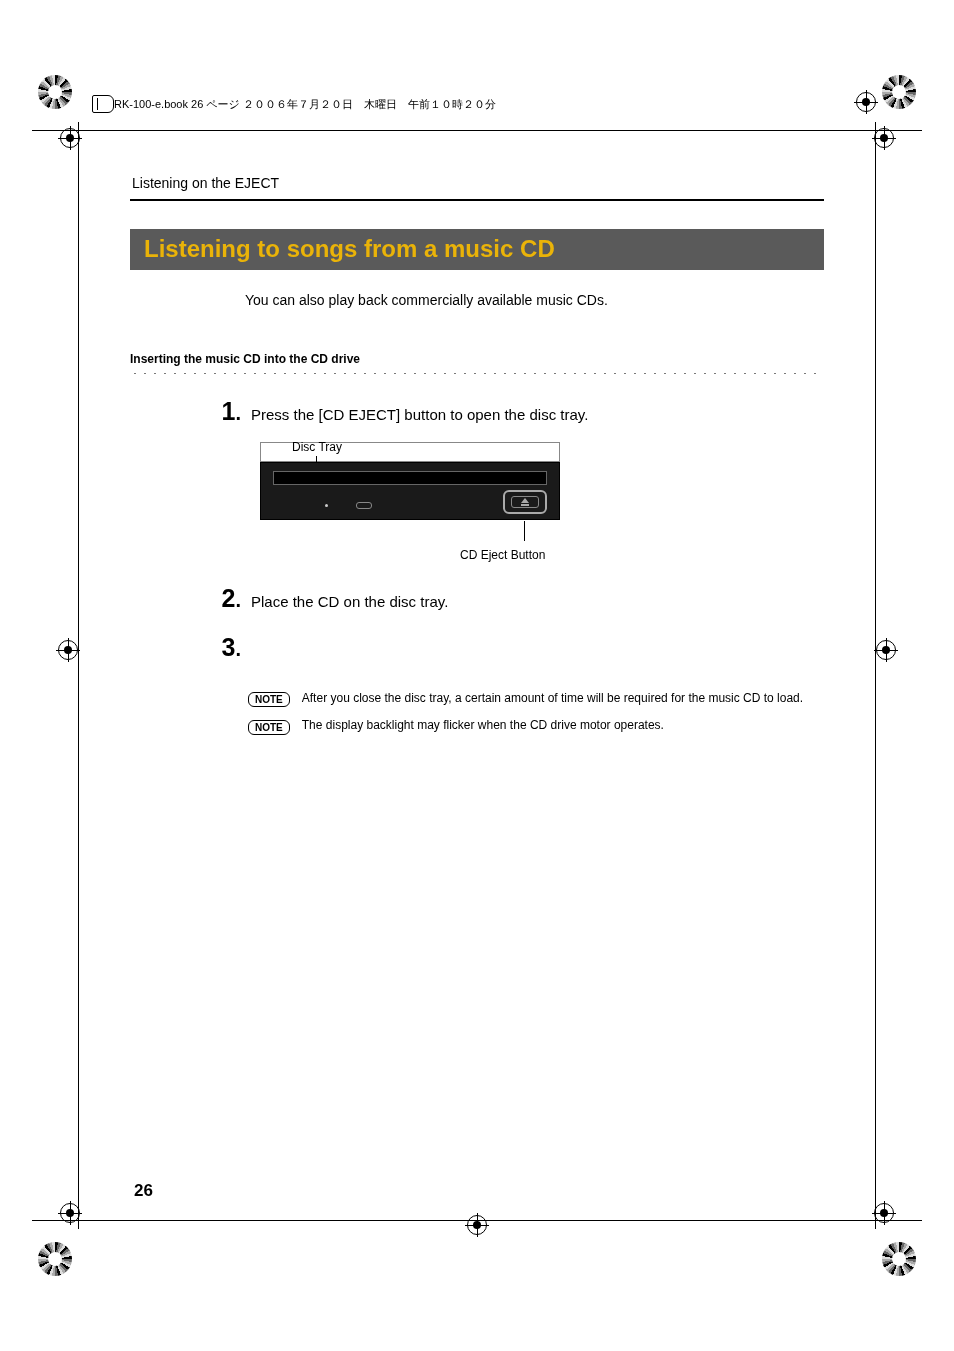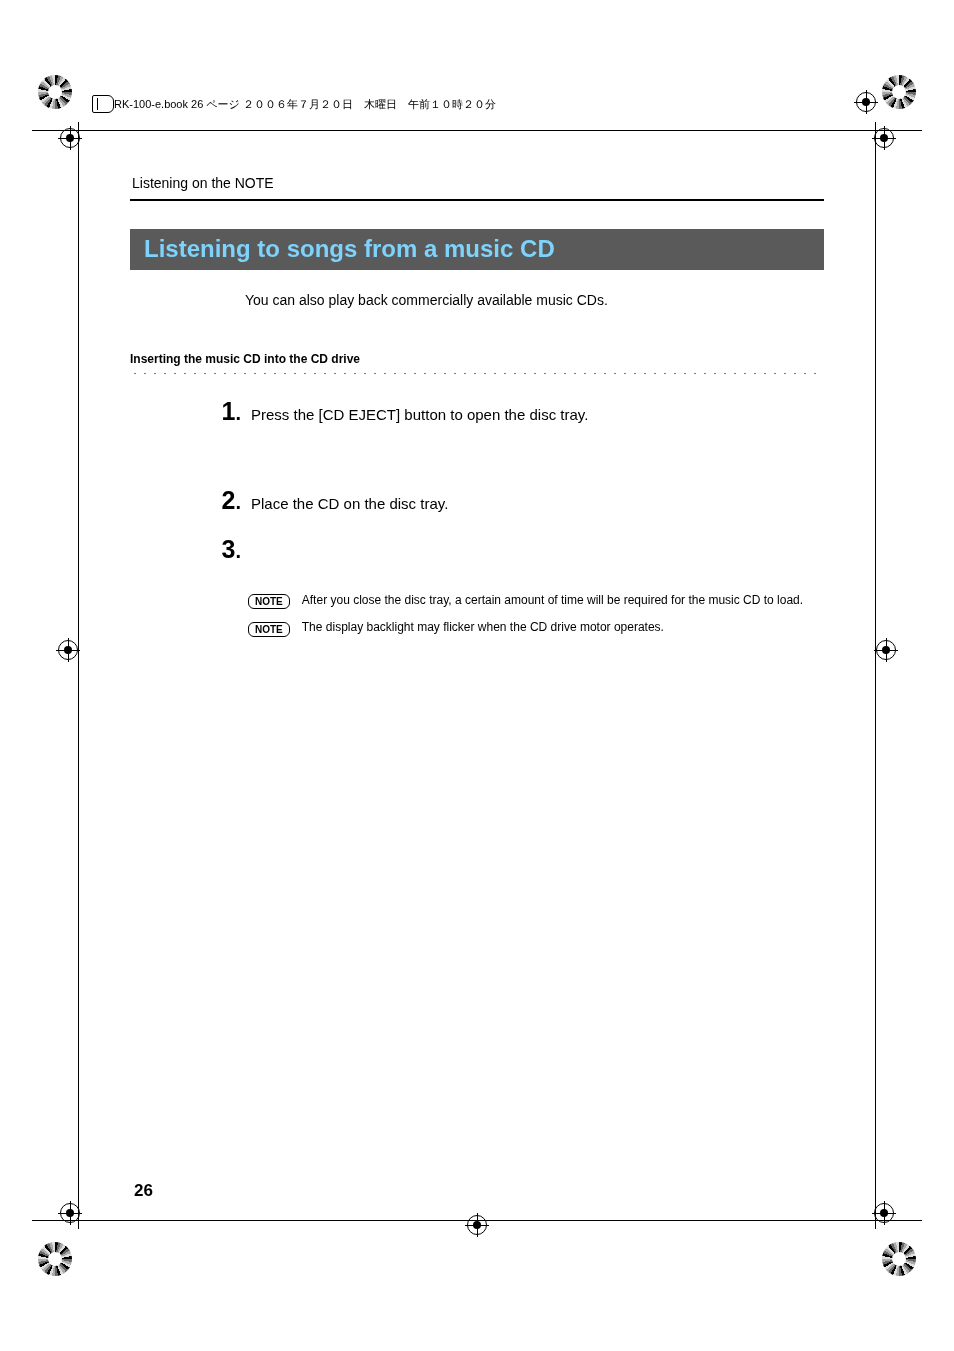--- a/index.html
+++ b/index.html
@@ -85,21 +85,21 @@
     margin-bottom: 8px;
     padding-left: 2px;
   }
   .hr-thick {
     border: none;
     border-top: 2.5px solid #000;
     margin-bottom: 28px;
   }
   .section-bar {
     background: #5a5a5a;
-    color: #7dd3fc;
+    color: #eab308;
     font-size: 24px;
     font-weight: 600;
     padding: 6px 14px 7px 14px;
     margin-bottom: 22px;
   }
   .intro {
     font-size: 14px;
     margin-left: 115px;
     margin-bottom: 44px;
   }
@@ -298,35 +298,53 @@
 <div class="outer-frame-h ofh-top"></div>
 <div class="outer-frame-h ofh-bot"></div>
 <div class="outer-frame"></div>
 
 <div class="header-line">
   <span class="book-icon"></span>
   <span>RK-100-e.book 26 ページ ２００６年７月２０日　木曜日　午前１０時２０分</span>
 </div>
 
 <div class="page">
-  <div class="running-head">Listening on the NOTE</div>
+  <div class="running-head">Listening on the EJECT</div>
   <hr class="hr-thick">
 
   <div class="section-bar">Listening to songs from a music CD</div>
 
   <div class="intro">You can also play back commercially available music CDs.</div>
 
   <div class="subhead">Inserting the music CD into the CD drive</div>
   <hr class="dotted">
 
   <div class="step">
     <div class="step-num"><span>1</span><span class="dot">.</span></div>
     <div class="step-text">Press the [CD EJECT] button to open the disc tray.</div>
   </div>
 
+  <div class="diagram">
+    <div class="disc-tray-label">Disc Tray</div>
+    <div class="tray-pointer-v"></div>
+    <div class="tray-top"></div>
+    <div class="tray-body">
+      <div class="tray-slot"></div>
+      <div class="tray-led"></div>
+      <div class="tray-btn1"></div>
+      <div class="eject-btn">
+        <div class="eject-inner">
+          <div class="eject-tri"></div>
+          <div class="eject-bar"></div>
+        </div>
+      </div>
+      <div class="eject-pointer-v"></div>
+    </div>
+    <div class="eject-label">CD Eject Button</div>
+  </div>
 
   <div style="height:46px"></div>
 
   <div class="step">
     <div class="step-num"><span>2</span><span class="dot">.</span></div>
     <div class="step-text">Place the CD on the disc tray.</div>
   </div>
 
   <div style="height:6px"></div>
 

